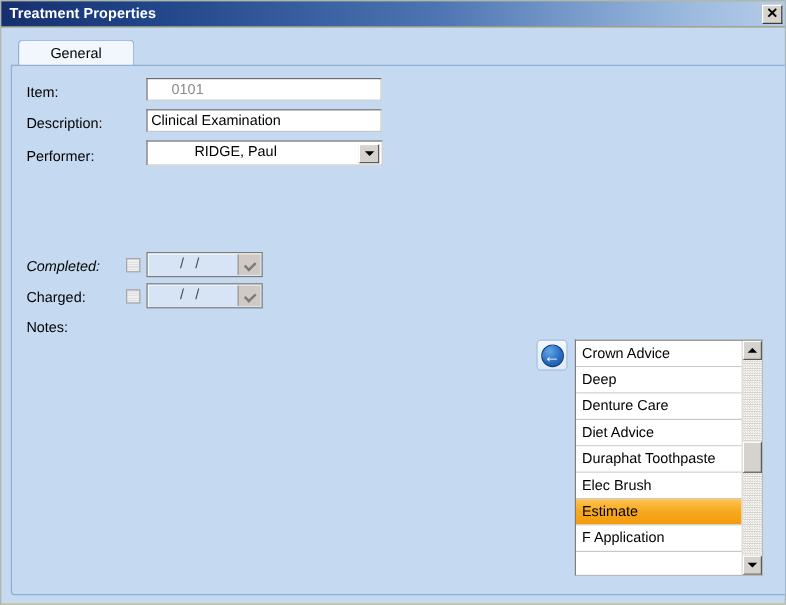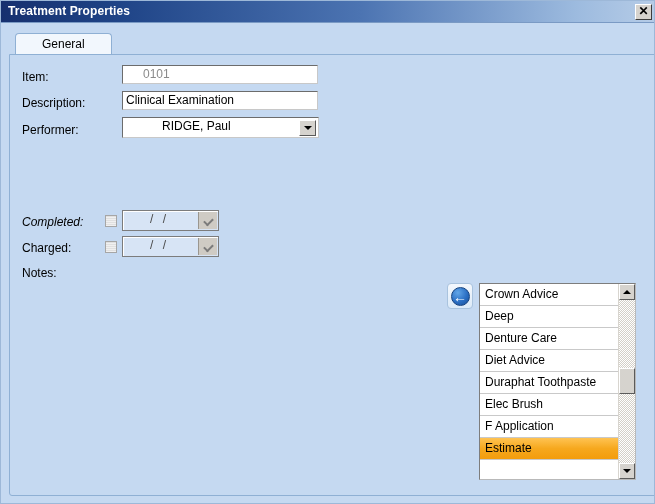--- a/index.html
+++ b/index.html
@@ -420,22 +420,22 @@
       </div>
 
       <div id="listbox" style="left:469px; top:228px; width:157px; height:197px;">
         <div id="list-items">
             <div class="litem">Crown Advice</div>
             <div class="litem">Deep</div>
             <div class="litem">Denture Care</div>
             <div class="litem">Diet Advice</div>
             <div class="litem">Duraphat Toothpaste</div>
             <div class="litem">Elec Brush</div>
+            <div class="litem selected">Estimate</div>
             <div class="litem">F Application</div>
-            <div class="litem selected">Estimate</div>
           </div>
         <div class="vscroll">
           <div class="sb-btn up">
             <span class="ar"></span>
           </div>
           <div class="sb-thumb" style="top:84px; height:26px;"></div>
           <div class="sb-btn down">
             <span class="ar"></span>
           </div>
         </div>

